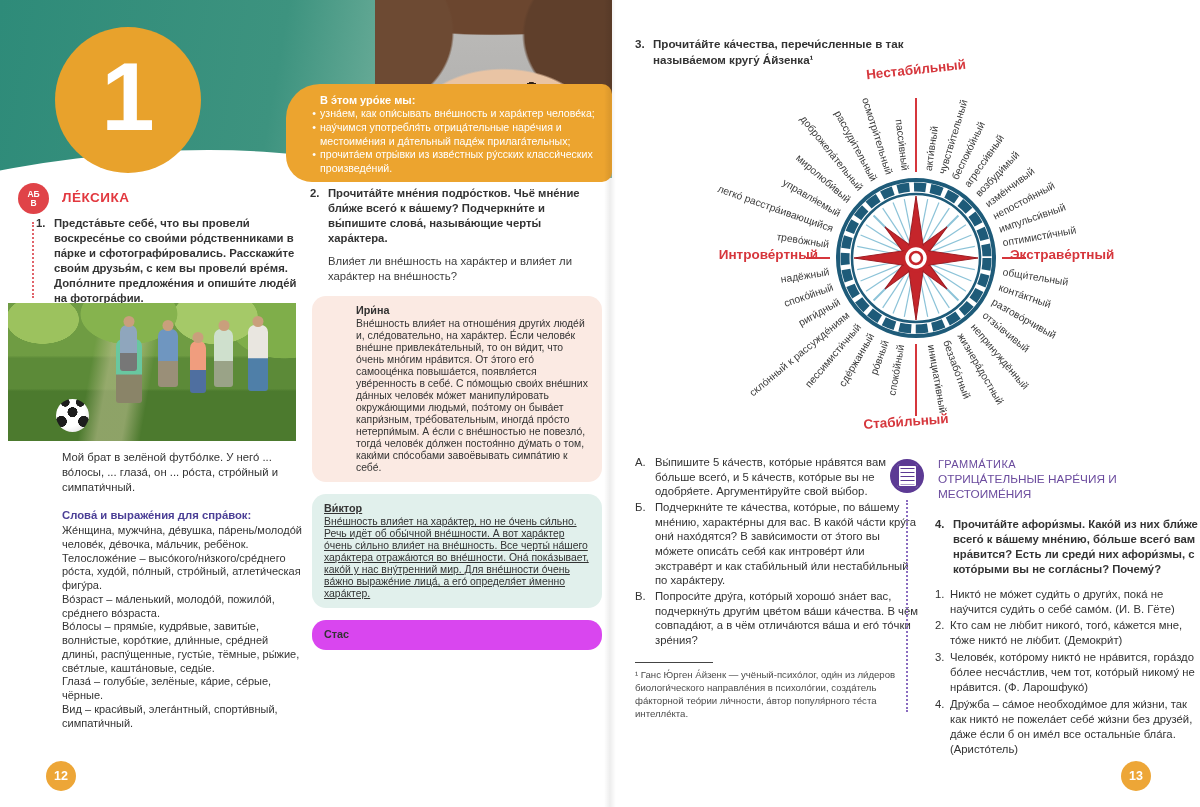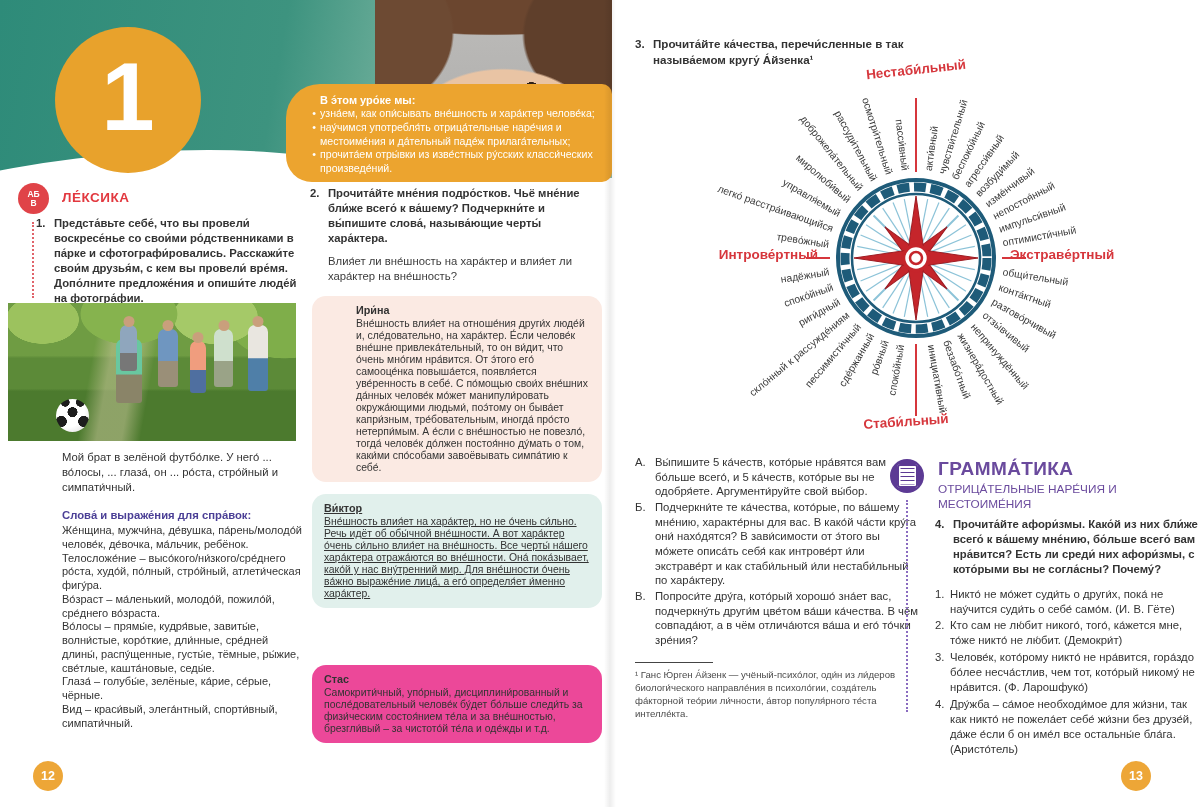--- a/index.html
+++ b/index.html
@@ -66,21 +66,21 @@
       radial-gradient(circle at 16% 68%,#1d1d1d 0 15%,transparent 16%),
       radial-gradient(circle at 84% 68%,#1d1d1d 0 15%,transparent 16%),
       radial-gradient(circle at 28% 10%,#1d1d1d 0 11%,transparent 12%),
       radial-gradient(circle at 74% 10%,#1d1d1d 0 11%,transparent 12%),
       radial-gradient(circle at 35% 35%,#ffffff 0 55%,#d6d6d6 100%);}
   .caption{position:absolute;left:62px;top:450px;width:238px;font-size:11.3px;line-height:1.32;}
   .words-block{position:absolute;left:62px;top:508px;width:240px;font-size:11px;line-height:1.25;}
   .words-heading{color:#4b3f96;font-weight:bold;font-size:11.3px;margin-bottom:2px;}
   .page-num{position:absolute;width:30px;height:30px;border-radius:50%;background:#eda637;color:#fff;
             font-size:12.5px;font-weight:bold;display:flex;align-items:center;justify-content:center;top:761px;}
-  .pn-left{left:33px;} .pn-right{left:511px;}
+  .pn-left{left:46px;} .pn-right{left:511px;}
 
   
   .task2{position:absolute;left:310px;top:186px;width:292px;font-size:11.3px;line-height:1.32;}
   .task2 .q{margin-top:8px;color:#3c3c3c;}
   .opinions{position:absolute;left:312px;top:296px;width:290px;display:flex;flex-direction:column;gap:12px;}
   .opinion{border-radius:14px;padding:8px 12px;font-size:10.4px;line-height:1.16;}
   .opinion .name{font-weight:bold;font-size:10.8px;margin-bottom:1px;}
 
   
   .task3{position:absolute;left:25px;top:36px;width:280px;font-size:11.6px;line-height:1.35;font-weight:bold;}
@@ -94,21 +94,21 @@
   .subtask .tnum{flex:none;width:20px;font-weight:normal;}
   .footnote-rule{width:78px;border-top:1.4px solid #444;margin:14px 0 6px 0;}
   .footnote{font-size:9.6px;line-height:1.35;color:#4a4a4a;width:276px;}
   .gram-icon{position:absolute;left:280px;top:459px;width:34px;height:34px;border-radius:50%;background:#5c3a94;
              display:flex;align-items:center;justify-content:center;}
   .gram-icon .book{width:15px;height:18px;background:#fff;border-radius:3px;
     box-shadow:inset 0 0 0 2px #5c3a94, inset 0 0 0 3.5px #fff;
     background-image:repeating-linear-gradient(#5c3a94 0 1.5px,#fff 1.5px 4px);background-clip:content-box;padding:3px;}
   .dotline-purple{position:absolute;left:296px;top:500px;height:212px;border-left:2px dotted #8a6cc0;}
   .gram-head{position:absolute;left:328px;top:458px;width:250px;color:#6a4a9d;}
-  .gram-head .h1{font-weight:bold;font-size:19px;letter-spacing:.4px;}
+  .gram-head .h1{font-weight:normal;font-size:11px;letter-spacing:.4px;}
   .gram-head .h2{font-size:11.8px;line-height:1.3;margin-top:2px;}
   .gram-col{position:absolute;left:325px;top:517px;width:264px;font-size:11.3px;line-height:1.32;}
   .gram-col .task{font-weight:bold;margin-bottom:10px;}
   .aph{display:flex;margin-bottom:2px;}
   .aph .tnum{flex:none;width:15px;}
 </style>
 </head>
 <body>
 
 <div class="canvas">
@@ -198,23 +198,22 @@
         <div class="opinion" style="background: rgb(251, 234, 227); padding-left: 44px;">
           <div class="name">Ири́на</div>
           <div>Вне́шность влия́ет на отноше́ния други́х люде́й и, сле́довательно, на хара́ктер. Е́сли челове́к вне́шне привлека́тельный, то он ви́дит, что о́чень мно́гим нра́вится. От э́того его́ самооце́нка повыша́ется, появля́ется уве́ренность в себе́. С по́мощью свои́х вне́шних да́нных челове́к мо́жет манипули́ровать окружа́ющими людьми́, поэ́тому он быва́ет капри́зным, тре́бовательным, иногда́ про́сто нетерпи́мым. А е́сли с вне́шностью не повезло́, тогда́ челове́к до́лжен постоя́нно ду́мать о том, каки́ми спо́собами завоёвывать симпа́тию к себе́.</div>
         </div>
 
         <div class="opinion" style="background: rgb(225, 240, 236); text-decoration: underline;">
           <div class="name">Ви́ктор</div>
           <div>Вне́шность влия́ет на хара́ктер, но не о́чень си́льно. Речь идёт об обы́чной вне́шности. А вот хара́ктер о́чень си́льно влия́ет на вне́шность. Все черты́ на́шего хара́ктера отража́ются во вне́шности. Она́ пока́зывает, како́й у нас вну́тренний мир. Для вне́шности о́чень ва́жно выраже́ние лица́, а его́ определя́ет и́менно хара́ктер.</div>
         </div>
 
-        <div class="opinion" style="background: #ec4899; margin-top: 45px;">
+        <div class="opinion" style="background: #d946ef;">
           <div class="name">Стас</div>
-          <div>Самокрити́чный, упо́рный, дисциплини́рованный и после́довательный челове́к бу́дет бо́льше следи́ть за физи́ческим состоя́нием те́ла и за вне́шностью, брезгли́вый – за чистото́й те́ла и оде́жды и т.д.</div>
         </div>
       </div>
 
     <div class="page-num pn-left">12</div>
   </div>
 
   <div class="page page-right">
 
     <div class="task task3">
       <span class="tnum">3.</span>

